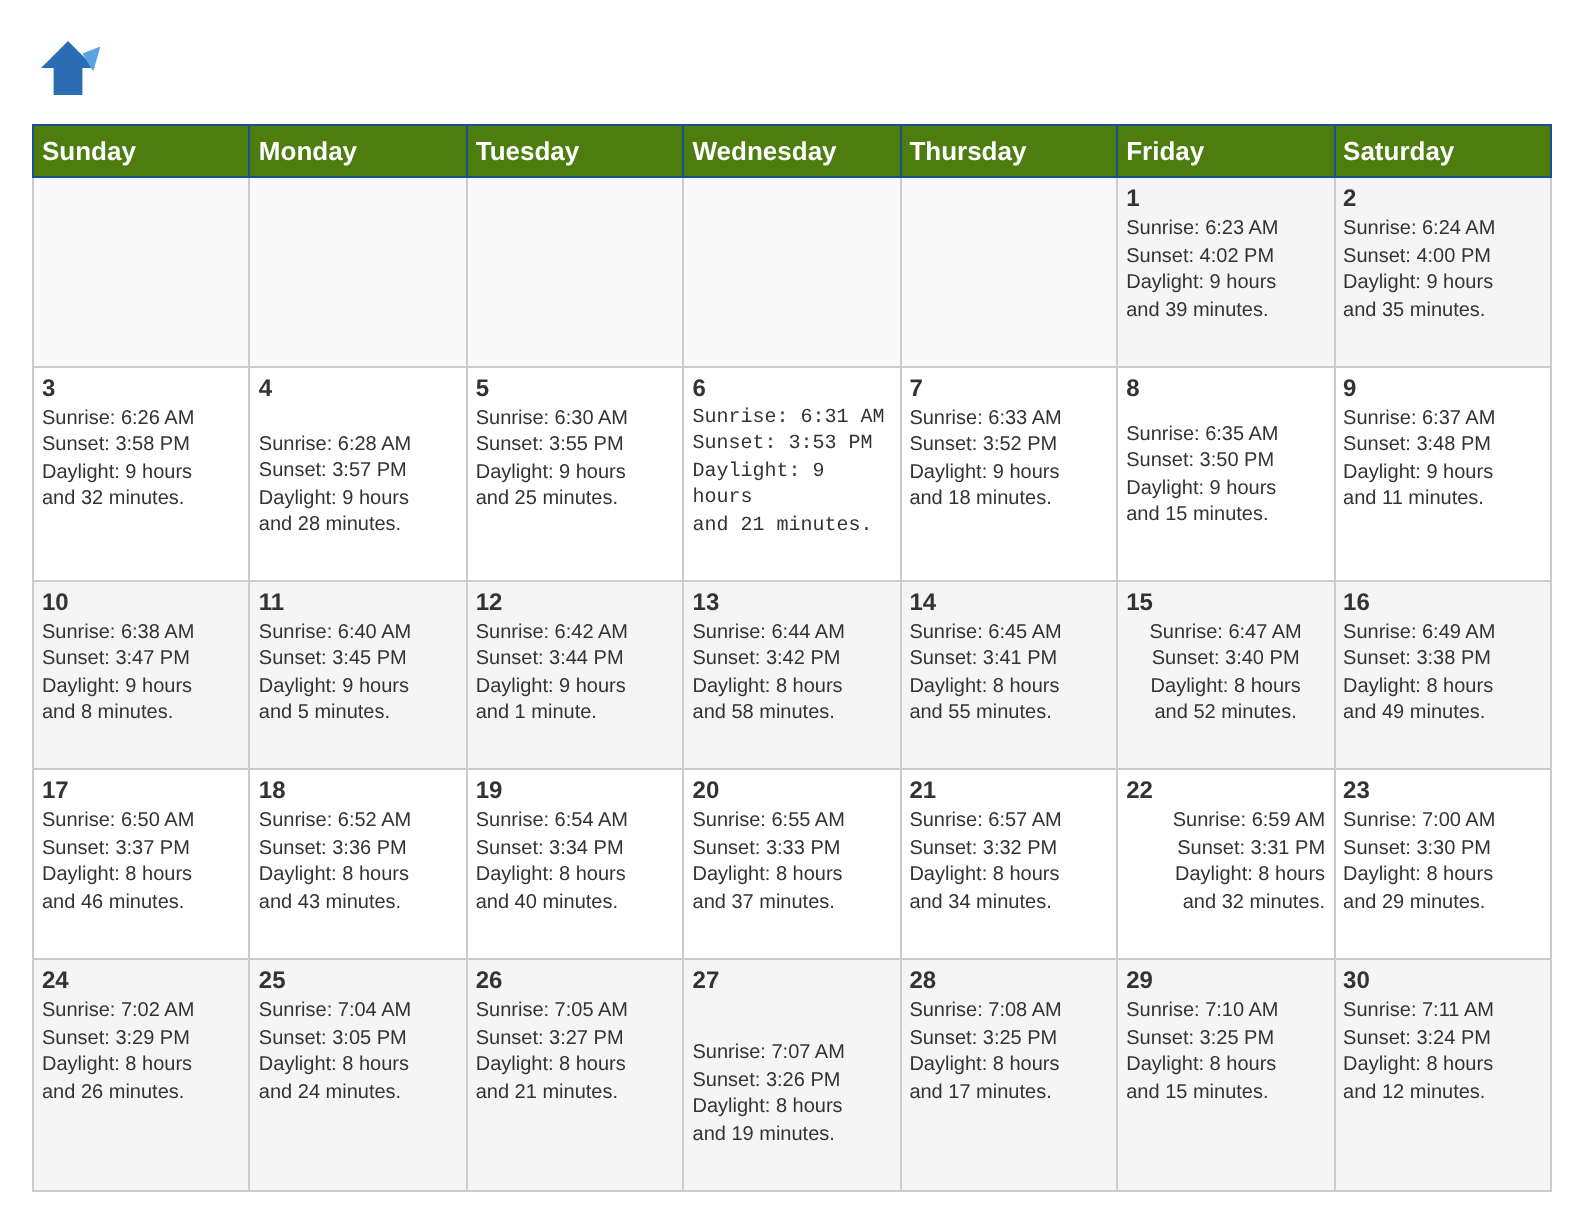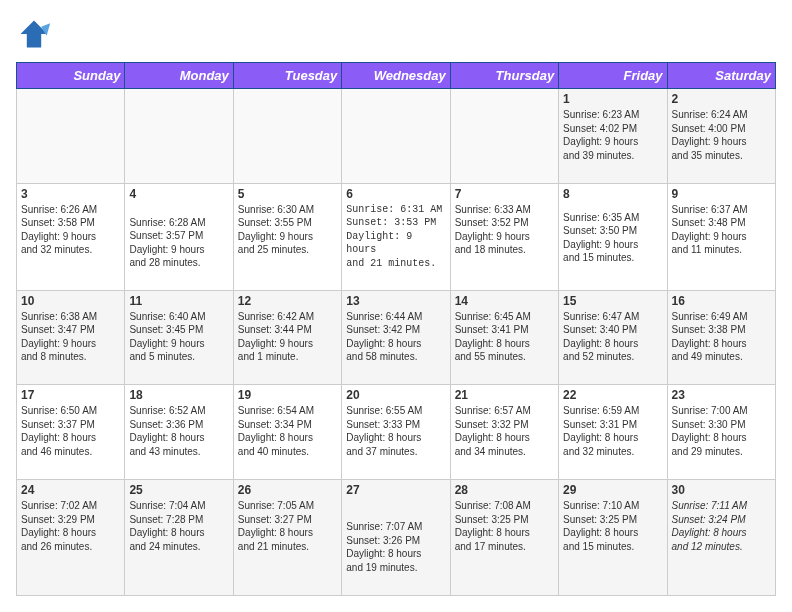--- a/index.html
+++ b/index.html
@@ -59,28 +59,27 @@
       font-size: 15px;
       color: #555;
     }
     .calendar {
       flex: 1;
       border-collapse: collapse;
       width: 100%;
       table-layout: fixed;
     }
     .calendar thead tr th {
-      background-color: #8b5cf6;
+      background-color: #4d7c0f;
       color: #fff;
       padding: 5px 4px;
       font-size: 13px;
       font-weight: bold;
-      text-align: right;
+      text-align: left;
       border: 1px solid #1a5090;
-      font-style: italic;
     }
     .calendar tbody tr td {
       border: 1px solid #ccc;
       vertical-align: top;
       padding: 3px 4px;
       font-size: 10.5px;
       color: #333;
       background: #fff;
       height: 80px;
     }
@@ -243,21 +242,21 @@
           </td>
           <td>
             <span class="day-number">14</span>
             <div class="day-info" style="white-space: pre-line;">Sunrise: 6:45 AM
 Sunset: 3:41 PM
 Daylight: 8 hours
 and 55 minutes.</div>
           </td>
           <td>
             <span class="day-number">15</span>
-            <div class="day-info" style="white-space: pre-line;">Sunrise: 6:47 AM
+            <div class="day-info" style="white-space: pre-line; text-align: center;">Sunrise: 6:47 AM
 Sunset: 3:40 PM
 Daylight: 8 hours
 and 52 minutes.</div>
           </td>
           <td>
             <span class="day-number">16</span>
             <div class="day-info" style="white-space: pre-line;">Sunrise: 6:49 AM
 Sunset: 3:38 PM
 Daylight: 8 hours
 and 49 minutes.</div>
@@ -294,21 +293,21 @@
           </td>
           <td>
             <span class="day-number">21</span>
             <div class="day-info" style="white-space: pre-line;">Sunrise: 6:57 AM
 Sunset: 3:32 PM
 Daylight: 8 hours
 and 34 minutes.</div>
           </td>
           <td>
             <span class="day-number">22</span>
-            <div class="day-info" style="white-space: pre-line;">Sunrise: 6:59 AM
+            <div class="day-info" style="white-space: pre-line; text-align: right;">Sunrise: 6:59 AM
 Sunset: 3:31 PM
 Daylight: 8 hours
 and 32 minutes.</div>
           </td>
           <td>
             <span class="day-number">23</span>
             <div class="day-info" style="white-space: pre-line;">Sunrise: 7:00 AM
 Sunset: 3:30 PM
 Daylight: 8 hours
 and 29 minutes.</div>
@@ -318,21 +317,21 @@
           <td>
             <span class="day-number">24</span>
             <div class="day-info" style="white-space: pre-line;">Sunrise: 7:02 AM
 Sunset: 3:29 PM
 Daylight: 8 hours
 and 26 minutes.</div>
           </td>
           <td>
             <span class="day-number">25</span>
             <div class="day-info" style="white-space: pre-line;">Sunrise: 7:04 AM
-Sunset: 7:28 PM
+Sunset: 3:05 PM
 Daylight: 8 hours
 and 24 minutes.</div>
           </td>
           <td>
             <span class="day-number">26</span>
             <div class="day-info" style="white-space: pre-line;">Sunrise: 7:05 AM
 Sunset: 3:27 PM
 Daylight: 8 hours
 and 21 minutes.</div>
           </td>
@@ -352,21 +351,21 @@
           </td>
           <td>
             <span class="day-number">29</span>
             <div class="day-info" style="white-space: pre-line;">Sunrise: 7:10 AM
 Sunset: 3:25 PM
 Daylight: 8 hours
 and 15 minutes.</div>
           </td>
           <td>
             <span class="day-number">30</span>
-            <div class="day-info" style="white-space: pre-line; font-style: italic;">Sunrise: 7:11 AM
+            <div class="day-info" style="white-space: pre-line;">Sunrise: 7:11 AM
 Sunset: 3:24 PM
 Daylight: 8 hours
 and 12 minutes.</div>
           </td>
         </tr>
       </tbody>
   </table>
 </div>
 
 </body></html>

